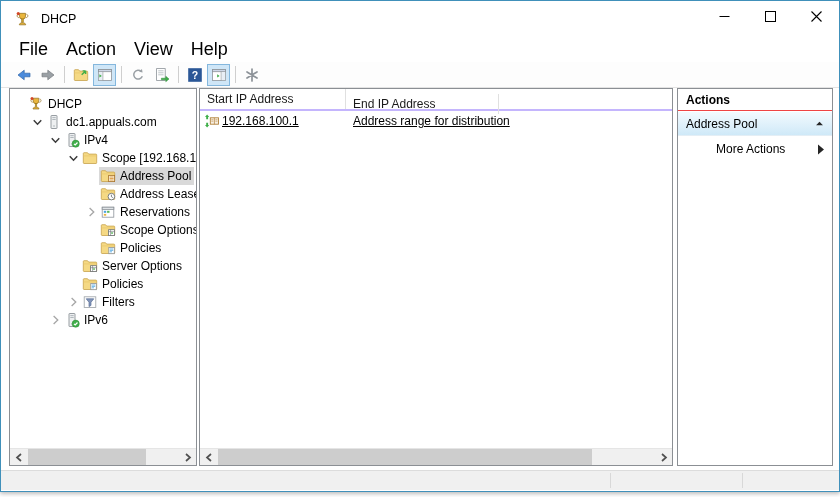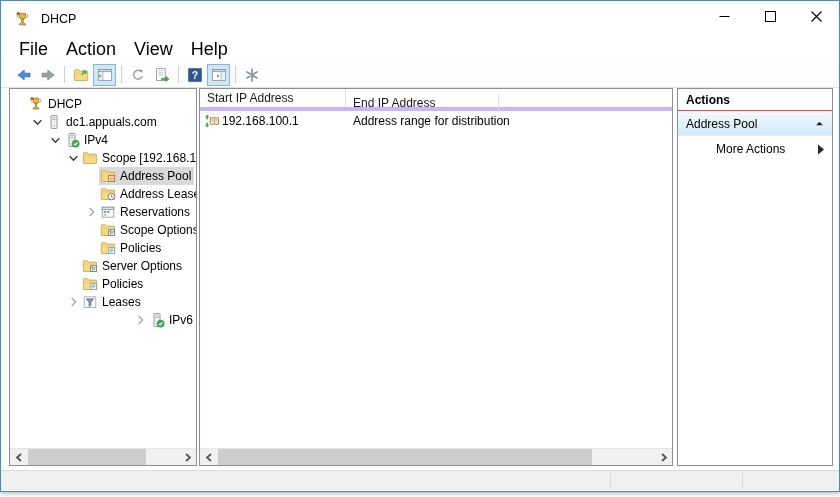--- a/index.html
+++ b/index.html
@@ -32,24 +32,24 @@
   .pane-actions{ left: 676px; width: 156px; }
   
   .tree { position: absolute; top: 0; left: 0; right: 0; bottom: 17px; overflow: hidden; padding-top: 6px; }
   .tree-row { height: 18px; display: flex; align-items: center; white-space: nowrap; }
   .tree-expander { width: 15px; height: 16px; display: flex; align-items: center; justify-content: center; flex: none; }
   .tree-iconwrap { display: flex; align-items: center; height: 18px; padding: 1px 3px 1px 1px; }
   .tree-iconwrap.selected { background: #d9d9d9; }
   .tree-icon { width: 16px; height: 16px; flex: none; margin-right: 4px; display: flex; align-items: center; }
   .tree-label { font-size: 12px; }
   
-  .list-header { display: flex; height: 22px; border-bottom: 4px solid #c4b5fd; align-items: center; }
+  .list-header { display: flex; height: 22px; border-bottom: 2px solid #c4b5fd; align-items: center; }
   .list-col { padding-left: 7px; height: 100%; display: flex; align-items: center; border-right: 1px solid #e0e0e0; font-size: 12px; color: #1a1a1a; }
   .col-0 { width: 146px; } .col-1 { width: 153px; margin-top: 9px; } .col-2 { flex: 1; border-right: none; }
-  .list-row { display: flex; height: 20px; align-items: center; }
+  .list-row { display: flex; height: 20px; align-items: center; text-decoration: underline; }
   .list-cell { padding-left: 7px; display: flex; align-items: center; font-size: 12px; white-space: nowrap; overflow: hidden; }
   .list-cell .row-icon { width: 16px; height: 16px; margin-right: 2px; margin-left: -3px; flex: none; }
   
   .actions-header { height: 22px; display: flex; align-items: center; padding-left: 8px; font-weight: bold; font-size: 12px; border-bottom: 1px solid #ef4444; }
   .actions-group { height: 24px; margin-top: 1px; display: flex; align-items: center; justify-content: space-between; padding: 0 7px 0 8px; background: linear-gradient(#f3fafe, #cfe9f8); border-bottom: 1px solid #e4eef5; font-size: 12px; }
   .actions-item { height: 26px; display: flex; align-items: center; justify-content: space-between; padding: 0 7px 0 38px; font-size: 12px; }
   
   .h-scrollbar { position: absolute; left: 0; right: 0; bottom: 0; height: 17px; background: #f0f0f0; border-top: 1px solid #e5e5e5; }
   .sb-arrow { position: absolute; top: 0; width: 17px; height: 16px; display: flex; align-items: center; justify-content: center; }
   .sb-arrow.left { left: 0; } .sb-arrow.right { right: 0; }
@@ -372,24 +372,24 @@
                 <path d="M6 3.8l4.4 4.2L6 12.2" fill="none" stroke="#a6a6a6" stroke-width="1.4"></path>
               </svg>
             </span>
             <span class="tree-iconwrap">
               <span class="tree-icon">
                 <svg width="16" height="16" viewBox="0 0 16 16">
                   <rect x="2.2" y="2.8" width="11.6" height="10.6" fill="#fff" stroke="#9aa0a5" stroke-width="0.8"></rect>
                   <path d="M4.2 4.8h7.6l-2.8 3.4v3.2l-2 1.2V8.2z" fill="#8295ba" stroke="#5a6f95" stroke-width="0.7"></path>
                 </svg>
               </span>
-              <span class="tree-label">Leases</span>
-            </span>
-          </div>
-          <div class="tree-row" style="padding-left: 38px; justify-content: flex-end;">
+              <span class="tree-label">Filters</span>
+            </span>
+          </div>
+          <div class="tree-row" style="padding-left: 38px;">
             <span class="tree-expander">
               <svg width="16" height="16" viewBox="0 0 16 16">
                 <path d="M6 3.8l4.4 4.2L6 12.2" fill="none" stroke="#a6a6a6" stroke-width="1.4"></path>
               </svg>
             </span>
             <span class="tree-iconwrap">
               <span class="tree-icon">
                 <svg width="16" height="16" viewBox="0 0 16 16">
                   <rect x="5" y="1.5" width="6" height="13" rx="0.5" fill="#eef0f1" stroke="#8d9399" stroke-width="0.9"></rect>
                   <rect x="6.3" y="3.2" width="3.4" height="0.9" fill="#aab1b7"></rect>

